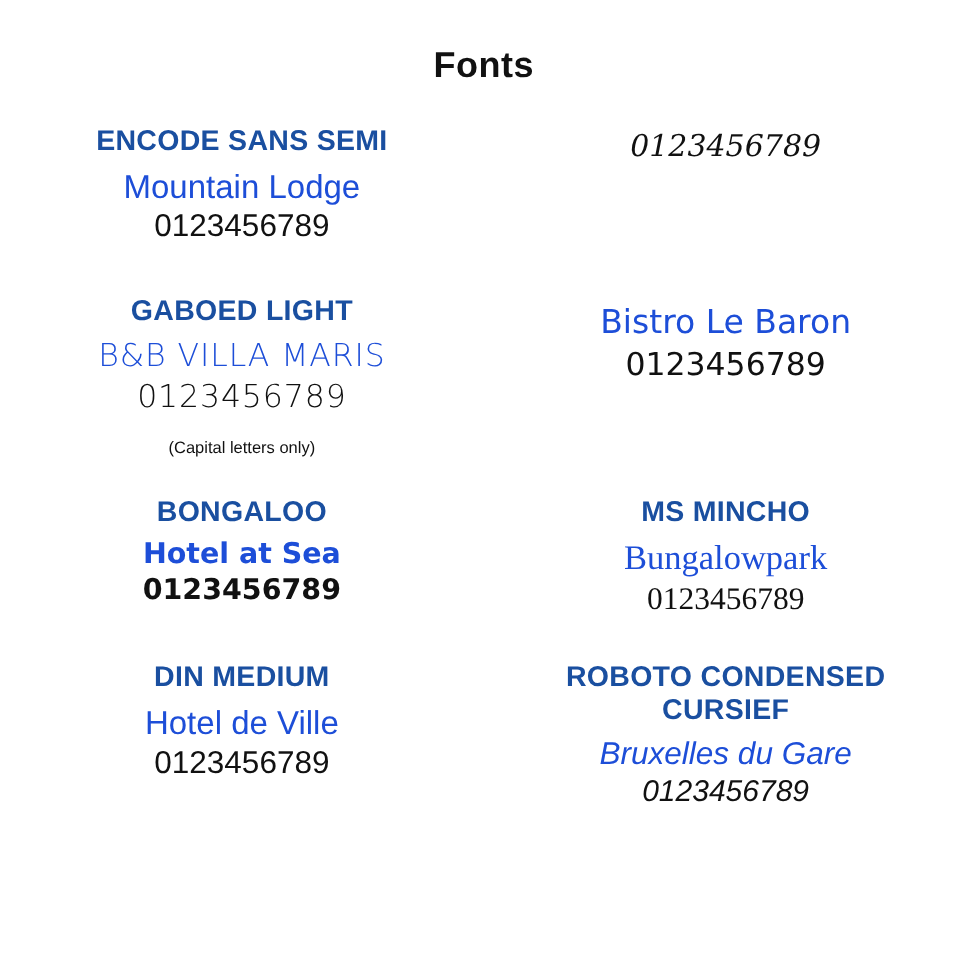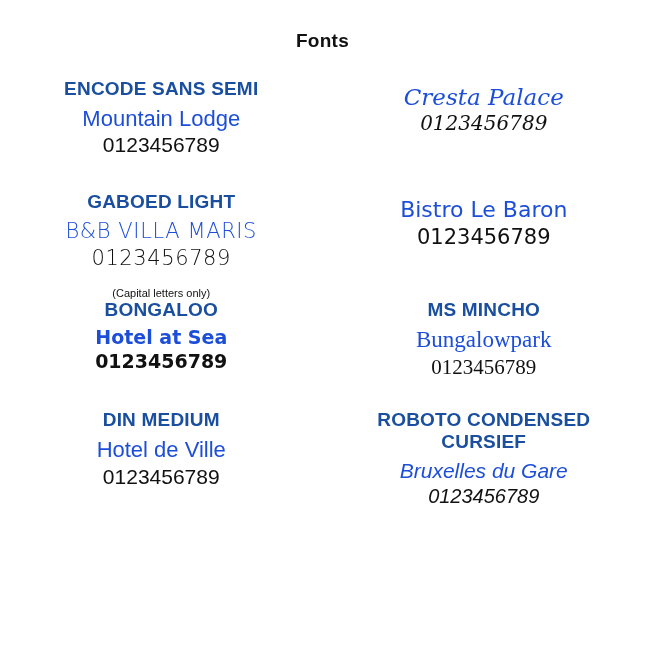--- a/index.html
+++ b/index.html
@@ -17,21 +17,21 @@
   .page {
     width: 645px;
     height: 645px;
     position: relative;
     box-sizing: border-box;
   }
   .page-title {
     text-align: center;
     font-family: "Liberation Sans", sans-serif;
     font-weight: bold;
-    font-size: 19px;
+    font-size: 24px;
     color: #111111;
     letter-spacing: 0.3px;
     margin-top: 30px;
   }
   .grid {
     margin-top: 26px;
     display: grid;
     grid-template-columns: 1fr 1fr;
     column-gap: 0px;
   }
@@ -122,40 +122,39 @@
     font-family: "Liberation Sans", sans-serif;
     font-style: italic;
     font-size: 21px;
   }
   .f-roboto .digits {
     font-family: "Liberation Sans", sans-serif;
     font-style: italic;
     font-size: 20px;
   }
   .row-sp-1 { margin-top: 34px; }
-  .row-sp-2 { }
+  .row-sp-2 { margin-top: 26px; }
   .row-sp-3 { margin-top: 30px; }
 </style>
 </head>
 <body>
 
 <div class="page">
 
   <div class="page-title">Fonts</div>
 
   <div class="grid">
 
     <div class="cell f-encode">
       <div class="font-name">ENCODE SANS SEMI</div>
       <div class="sample">Mountain Lodge</div>
       <div class="digits">0123456789</div>
     </div>
 
     <div class="cell f-lucida">
-      <div class="sample">Cresta Palace</div>
       <div class="digits">0123456789</div>
     </div>
 
     <div class="cell f-gaboed row-sp-1">
       <div class="font-name">GABOED LIGHT</div>
       <div class="sample">B&amp;B VILLA MARIS</div>
       <div class="digits">0123456789</div>
       <div class="note">(Capital letters only)</div>
     </div>
 

